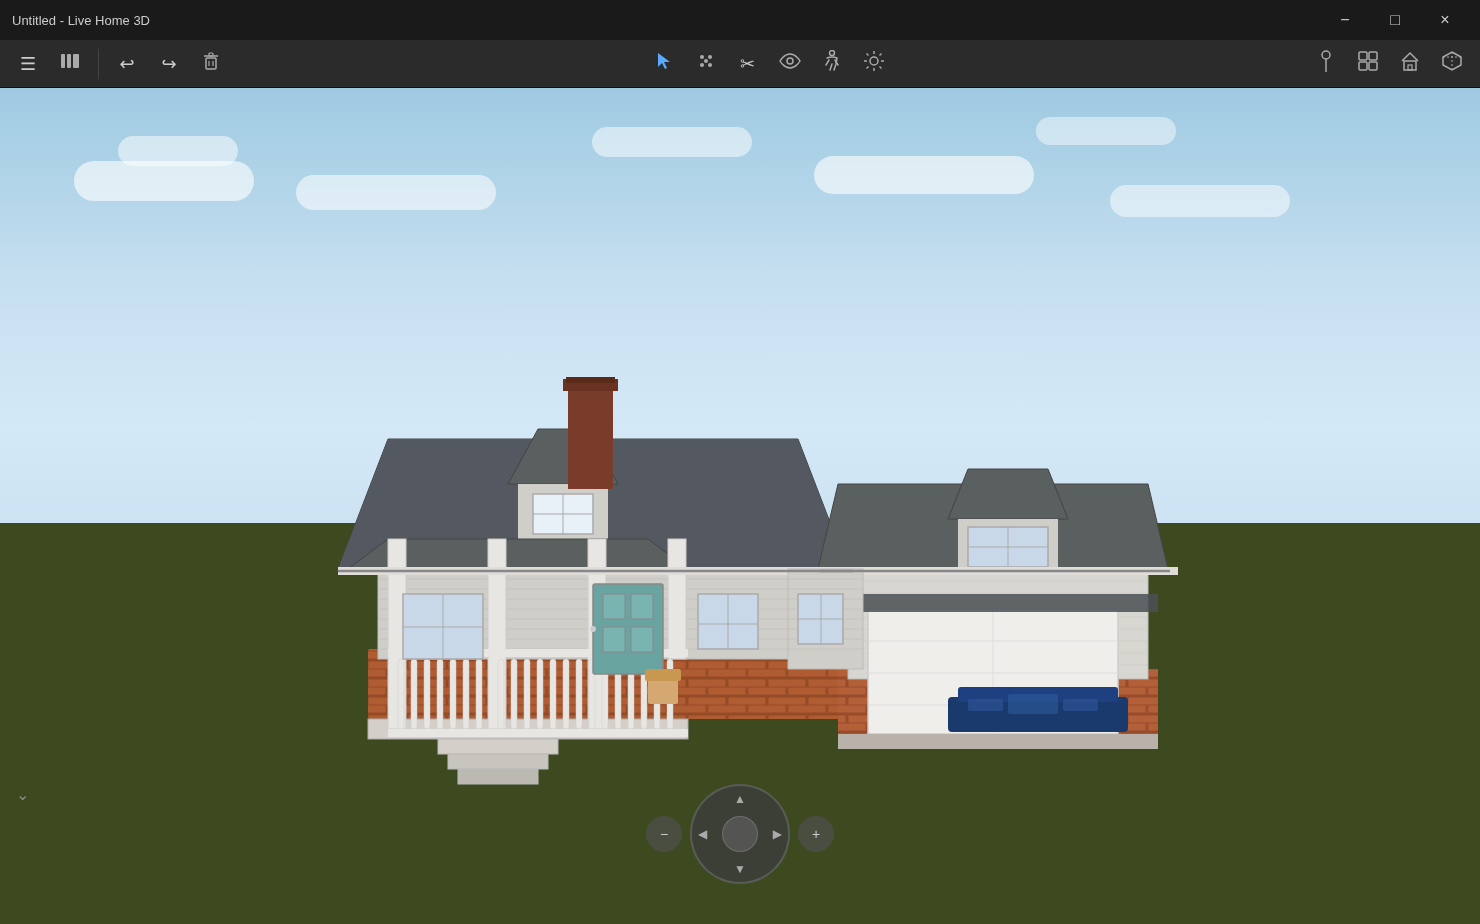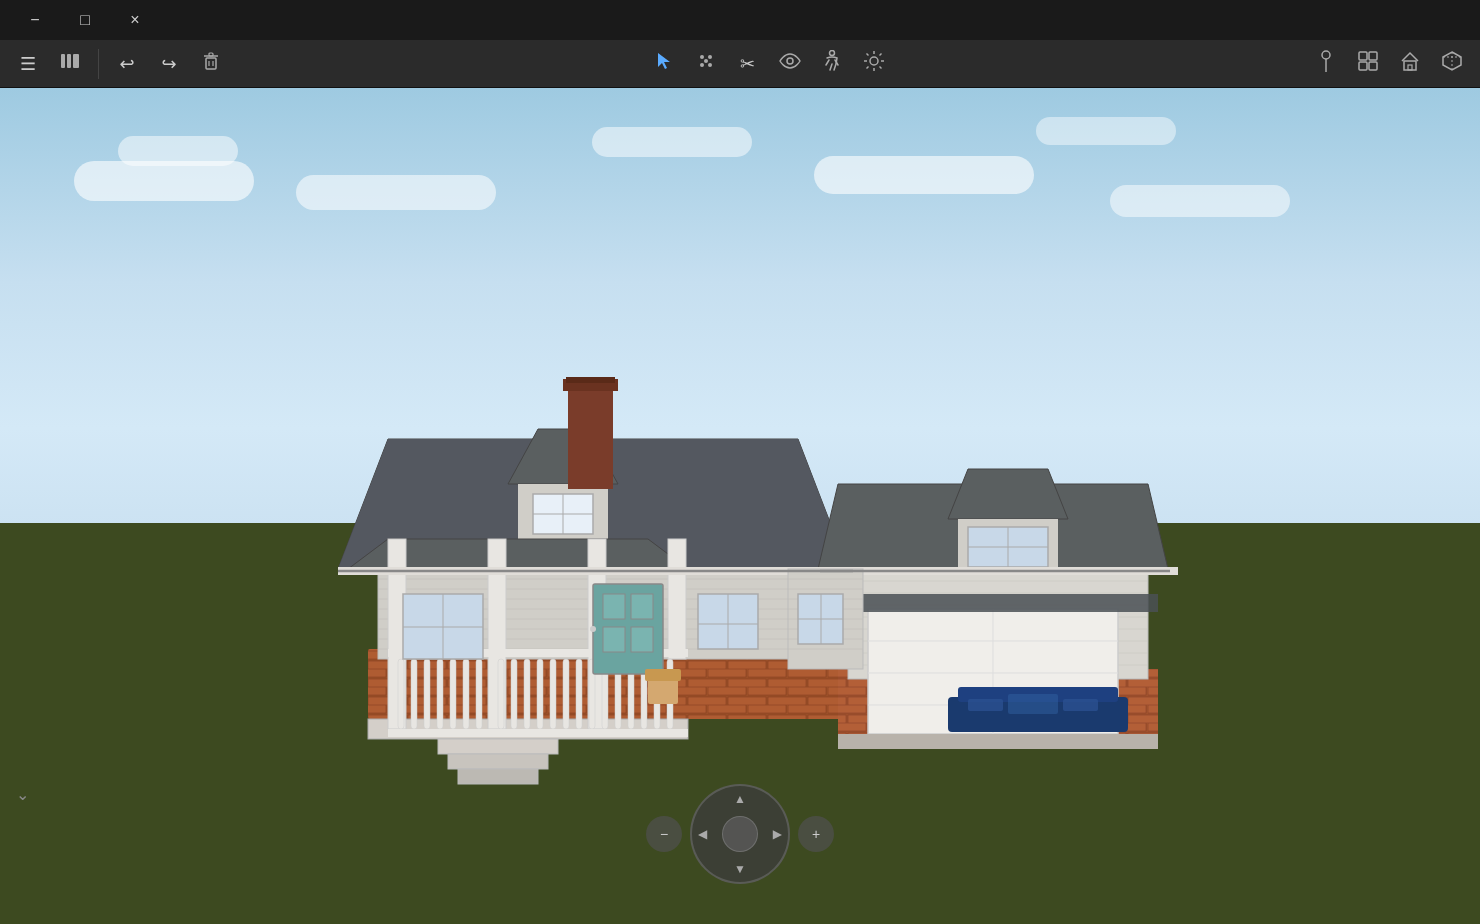--- a/index.html
+++ b/index.html
@@ -172,20 +172,21 @@
       bottom: 120px;
       color: #888;
       font-size: 16px;
       cursor: pointer;
     }
   </style>
 </head>
 <body>
 
 <div id="titlebar">
+  <span id="title-text">Untitled - Live Home 3D</span>
   <div class="titlebar-buttons">
     <button class="titlebar-btn">−</button>
     <button class="titlebar-btn">□</button>
     <button class="titlebar-btn close">×</button>
   </div>
 </div>
 
 <div id="toolbar">
   <button class="toolbar-btn">
     <span>☰</span>

